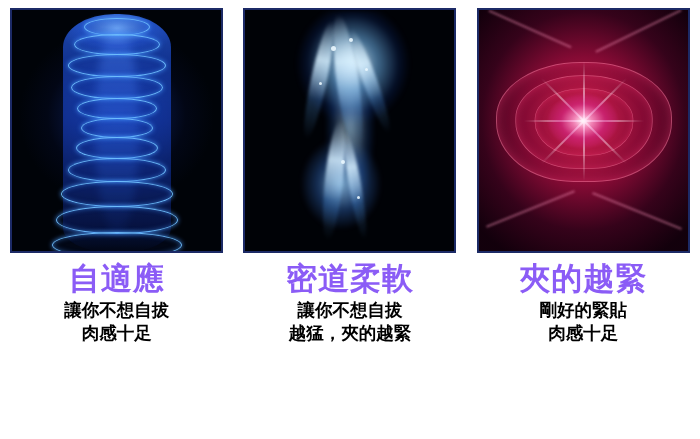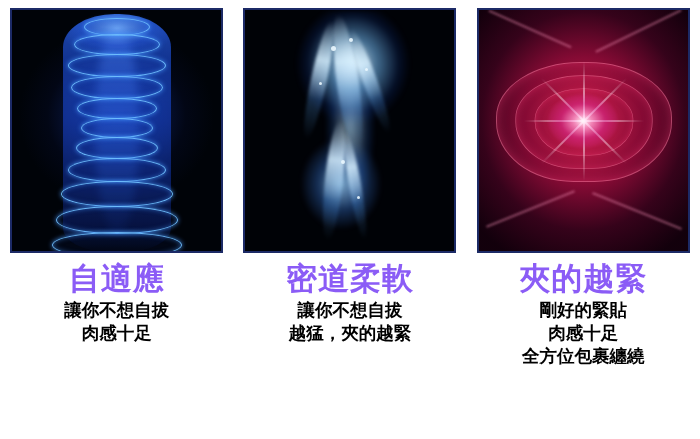--- a/index.html
+++ b/index.html
@@ -276,17 +276,16 @@
         <div class="p3-spike" style="transform:rotate(225deg);"></div>
         <div class="p3-spike" style="transform:rotate(270deg);"></div>
         <div class="p3-spike" style="transform:rotate(315deg);"></div>
         <div class="p3-center"></div>
       </div>
     </div>
     <div class="caption-block">
       <div class="headline">夾的越緊</div>
       <div class="sub">剛好的緊貼</div>
       <div class="sub">肉感十足</div>
-      <div class="sub">全方位包裹纏繞</div>
     </div>
   </div>
 
 </div>
 
 </body></html>

